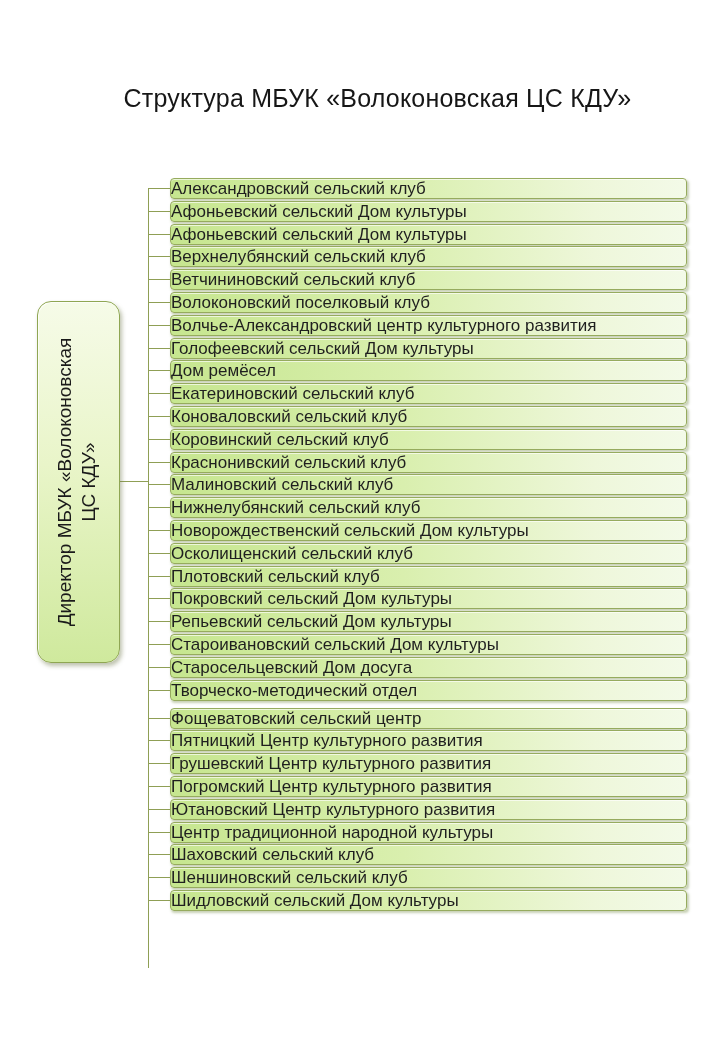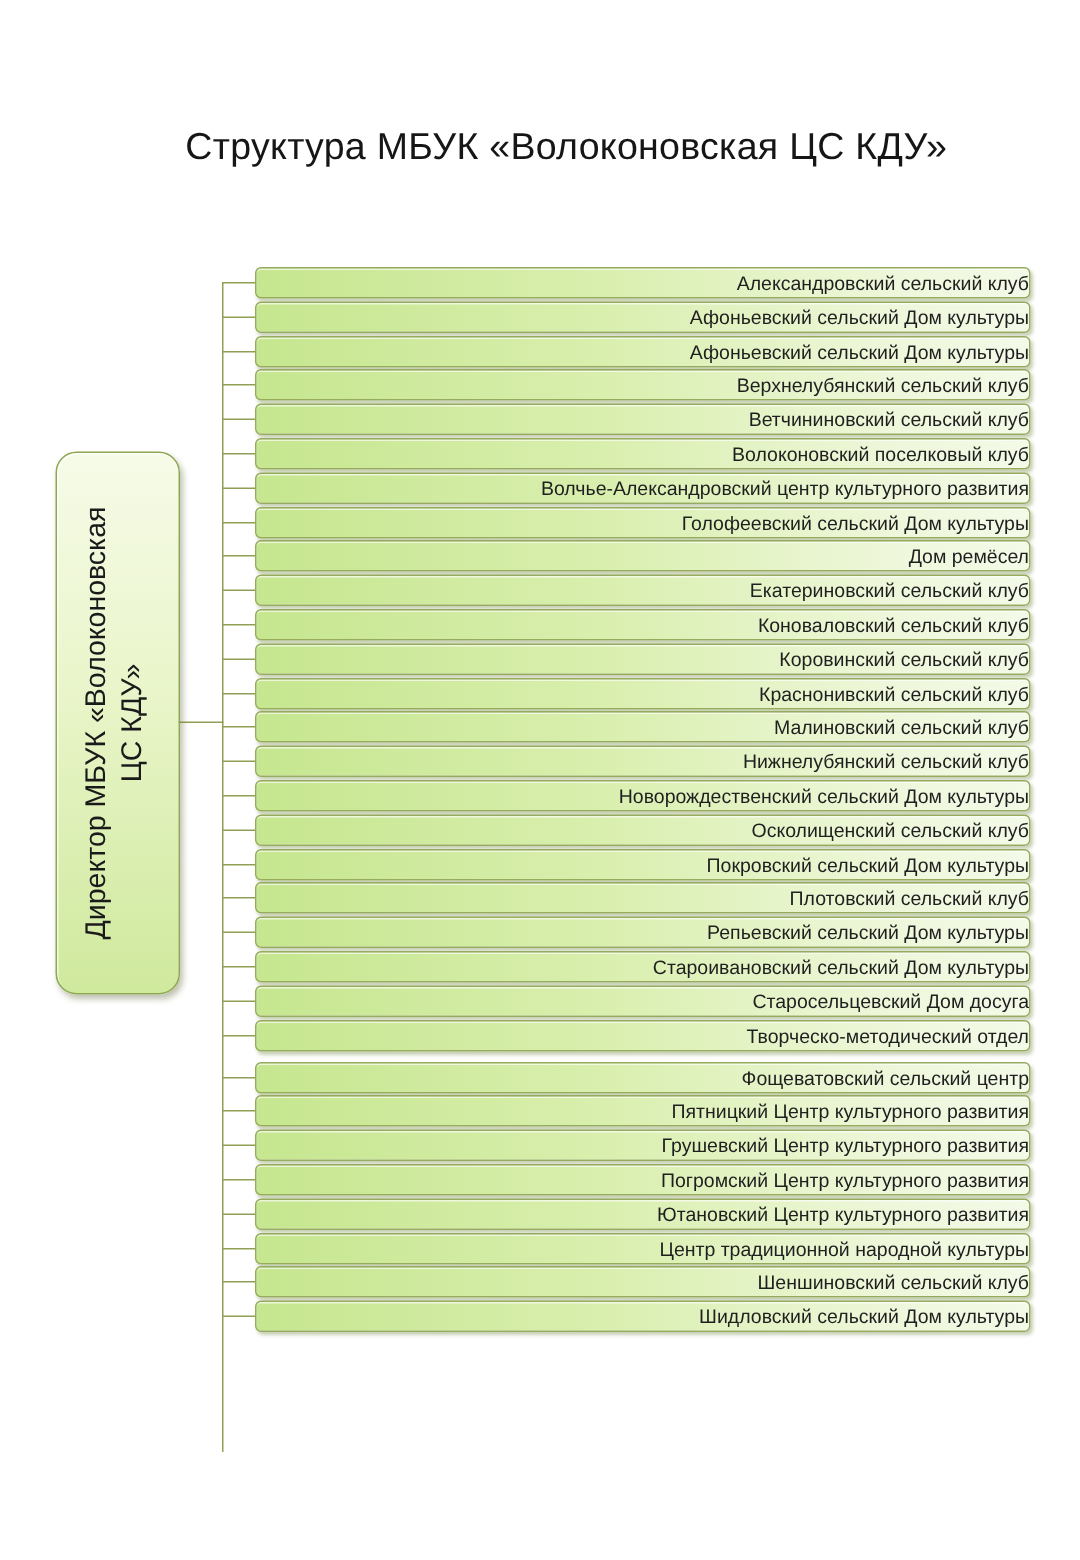--- a/index.html
+++ b/index.html
@@ -67,22 +67,22 @@
     width:22px;height:1px;
     background:#8f9f55;
   }
   .unit-box{
     position:absolute;
     left:0;top:0;right:0;bottom:0;
     border:1px solid #96ab5e;
     border-radius:4px;
     background:linear-gradient(to right,#c6e68f 0%,#d9efae 45%,#eef7da 82%,#f3fae8 100%);
     box-shadow:1.5px 2px 2.5px rgba(130,150,90,0.45), inset 0 1px 0 rgba(255,255,255,0.65);
-    text-align:right;
-    font-size:13px;
+    text-align:left;
+    font-size:17px;
     line-height:20px;
     color:#1f1f1f;
     white-space:nowrap;
     overflow:hidden;
   }
 </style>
 </head>
 <body>
 
 <div class="page">
@@ -182,30 +182,30 @@
       </div>
 
       <div class="unit-row">
         <div class="branch"></div>
         <div class="unit-box">Осколищенский сельский клуб</div>
       </div>
 
 
       <div class="unit-row">
         <div class="branch"></div>
+        <div class="unit-box">Плотовский сельский клуб</div>
+      </div>
+
+      <div class="unit-row">
+        <div class="branch"></div>
         <div class="unit-box">Покровский сельский Дом культуры</div>
       </div>
 
       <div class="unit-row">
         <div class="branch"></div>
-        <div class="unit-box">Плотовский сельский клуб</div>
-      </div>
-
-      <div class="unit-row">
-        <div class="branch"></div>
         <div class="unit-box">Репьевский сельский Дом культуры</div>
       </div>
 
       <div class="unit-row">
         <div class="branch"></div>
         <div class="unit-box">Староивановский сельский Дом культуры</div>
       </div>
 
       <div class="unit-row">
         <div class="branch"></div>
@@ -242,20 +242,24 @@
         <div class="branch"></div>
         <div class="unit-box">Ютановский Центр культурного развития</div>
       </div>
 
       <div class="unit-row">
         <div class="branch"></div>
         <div class="unit-box">Центр традиционной народной культуры</div>
       </div>
 
 
+      <div class="unit-row">
+        <div class="branch"></div>
+        <div class="unit-box">Шаховский сельский клуб</div>
+      </div>
 
       <div class="unit-row">
         <div class="branch"></div>
         <div class="unit-box">Шеншиновский сельский клуб</div>
       </div>
 
       <div class="unit-row">
         <div class="branch"></div>
         <div class="unit-box">Шидловский сельский Дом культуры</div>
       </div>

